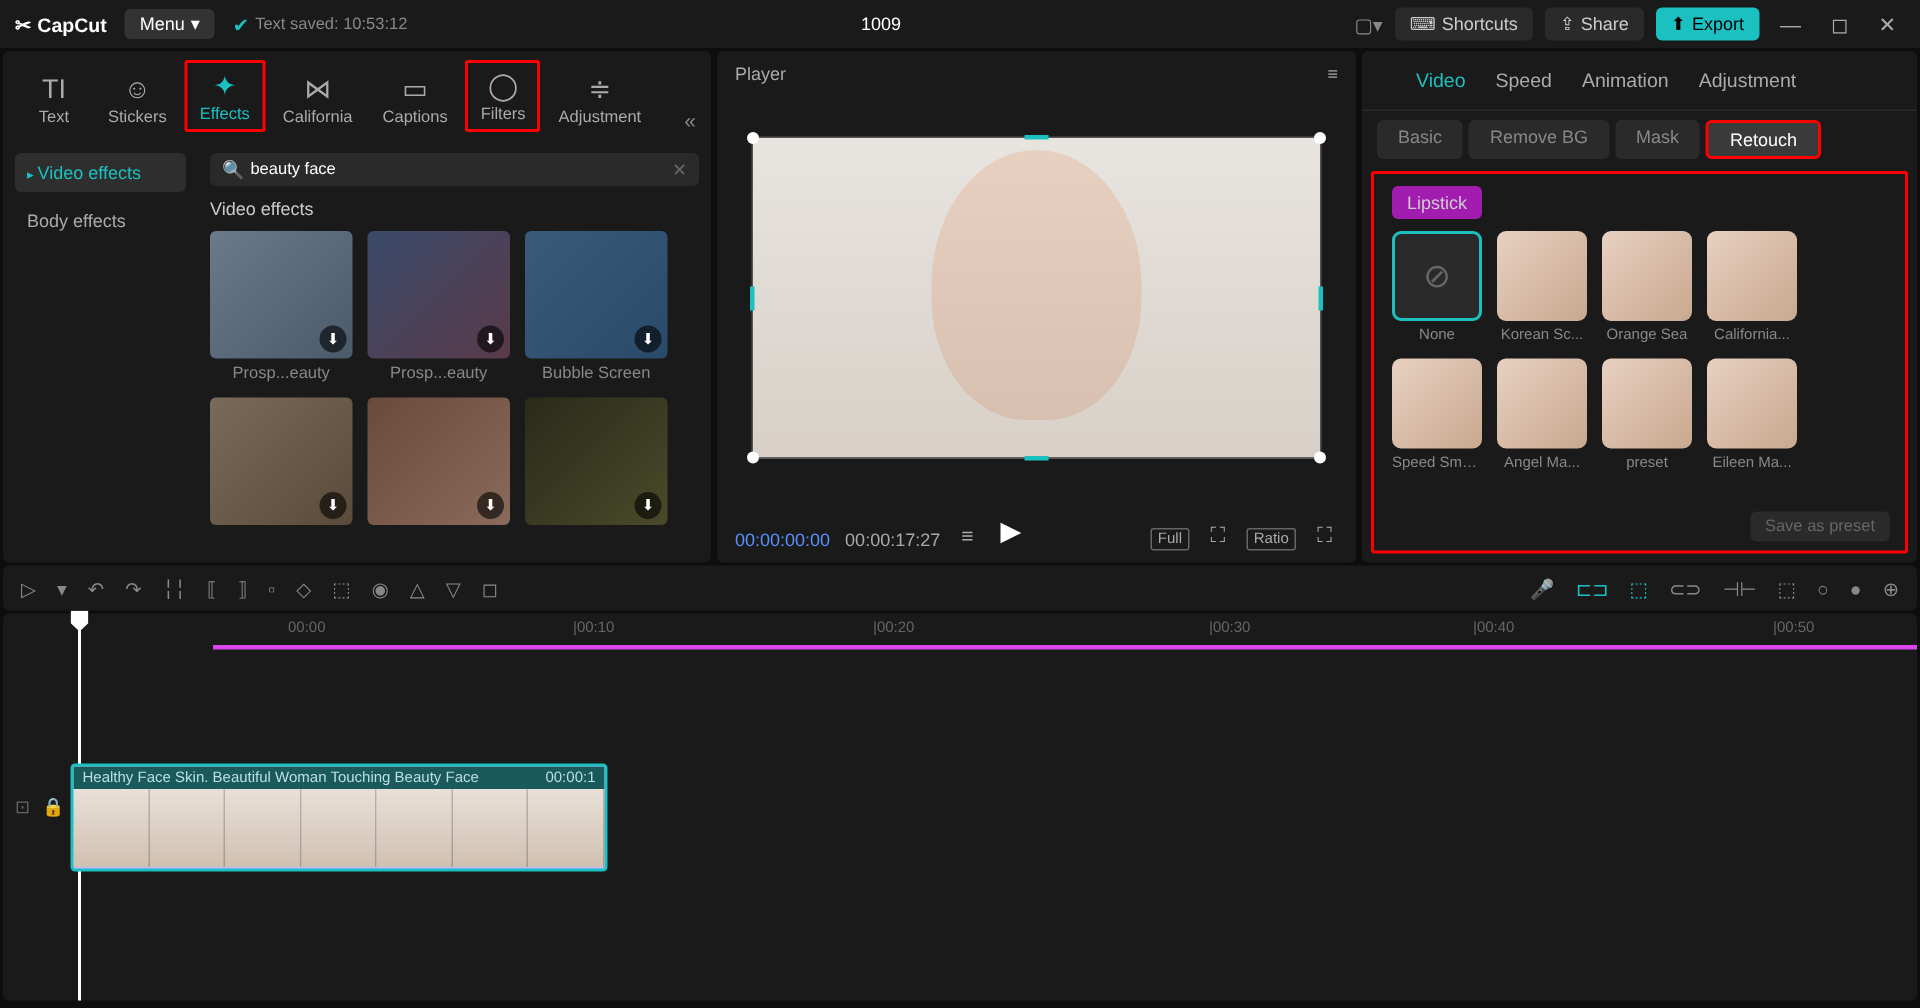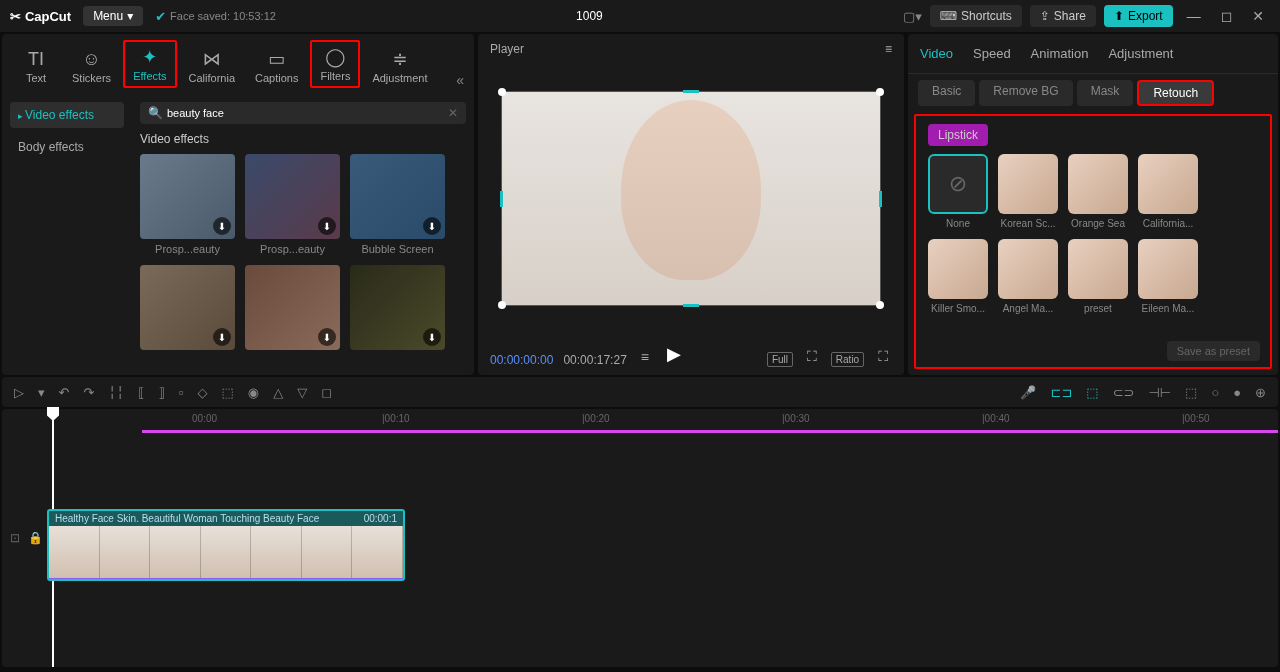--- a/index.html
+++ b/index.html
@@ -65,21 +65,21 @@
 .time-current { color: #5a8fff; font-size: 12px; }
 .time-total { color: #aaa; font-size: 12px; }
 .ctrl-spacer { flex: 1; }
 .ctrl-icon { color: #aaa; font-size: 14px; padding: 2px 4px; }
 .ctrl-box { border: 1px solid #666; padding: 1px 4px; font-size: 10px; color: #aaa; border-radius: 2px; }
 
 
 .right-panel { width: 370px; background: #1a1a1a; border-radius: 4px; margin: 2px; display: flex; flex-direction: column; position: relative; }
 .prop-tabs { display: flex; padding: 8px 12px; gap: 20px; border-bottom: 1px solid #2a2a2a; }
 .prop-tab { color: #aaa; font-size: 13px; padding: 4px 0; }
-.prop-tab.active { color: #1bc0c0; }
+.prop-tab.active { color: #1bc0c0; margin-left: 24px; }
 .subtabs { display: flex; padding: 6px 10px; gap: 4px; }
 .subtab { padding: 4px 14px; background: #2a2a2a; border-radius: 4px; color: #888; font-size: 12px; }
 .subtab.active { background: #3a3a3a; color: #fff; }
 .subtab.retouch-box { border: 2px solid #f00; }
 .retouch-body { flex: 1; padding: 8px 12px; border: 2px solid #f00; margin: 2px 6px 6px 6px; border-radius: 2px; position: relative; }
 .lipstick-label { background: #a21caf; display: inline-block; padding: 4px 10px; border-radius: 4px; color: #ccc; font-size: 12px; margin-bottom: 8px; }
 .preset-grid { display: flex; flex-wrap: wrap; gap: 10px; }
 .preset-item { width: 60px; }
 .preset-thumb { width: 60px; height: 60px; border-radius: 6px; background: linear-gradient(135deg,#e8d0c0,#c8a890); position: relative; }
 .preset-thumb.none { background: #2a2a2a; border: 2px solid #1bc0c0; display: flex; align-items: center; justify-content: center; color: #666; font-size: 22px; }
@@ -94,40 +94,40 @@
 
 
 .timeline { background: #1a1a1a; margin: 2px; border-radius: 4px; height: 258px; position: relative; padding-left: 140px; }
 .tl-left { position: absolute; left: 0; top: 0; bottom: 0; width: 140px; display: flex; flex-direction: column; justify-content: center; padding: 8px; }
 .tl-icons { display: flex; gap: 8px; color: #666; font-size: 12px; align-items: center; }
 .cover-btn { display: flex; flex-direction: column; align-items: center; color: #888; font-size: 10px; margin-top: 40px; gap: 2px; position: absolute; top: 100px; left: 110px; }
 .ruler { height: 24px; position: relative; border-bottom: 3px solid #d946ef; }
 .ruler-mark { position: absolute; top: 4px; color: #666; font-size: 10px; }
 .playhead { position: absolute; left: 190px; top: 0; bottom: 0; width: 2px; background: #fff; }
 .playhead::before { content: ""; position: absolute; top: -2px; left: -5px; width: 12px; height: 14px; background: #fff; clip-path: polygon(0 0, 100% 0, 100% 60%, 50% 100%, 0 60%); }
-.clip { position: absolute; left: 185px; top: 100px; width: 358px; height: 72px; background: #8b5cf6; border: 2px solid #1bc0c0; border-radius: 3px; overflow: hidden; }
+.clip { position: absolute; left: 185px; top: 100px; width: 358px; height: 72px; background: #c4b5fd; border: 2px solid #1bc0c0; border-radius: 3px; overflow: hidden; }
 .clip-header { background: #1a5a5a; color: #bde; font-size: 10px; padding: 2px 6px; display: flex; justify-content: space-between; white-space: nowrap; }
 .clip-frames { display: flex; height: 52px; }
 .frame { flex: 1; background: linear-gradient(180deg,#e8e0d8,#d0c0b0); border-right: 1px solid rgba(0,0,0,0.2); }
 </style>
 </head>
 <body>
 
 <div class="topbar">
   <div class="logo">
     <span>✂</span>
     <span>CapCut</span>
   </div>
   <div class="menu-btn">
     <span>Menu</span>
     <span>▾</span>
   </div>
   <div class="autosave">
     <span class="check-icon">✔</span>
-    <span>Face saved: 10:53:12</span>
+    <span>Text saved: 10:53:12</span>
   </div>
   <div class="project-title">1009</div>
   <div class="top-right">
     <span class="tb-icon">▢▾</span>
     <div class="top-btn">
       <span>⌨</span>
       <span>Shortcuts</span>
     </div>
     <div class="top-btn">
       <span>⇪</span>
@@ -289,21 +289,21 @@
         <div class="preset-item">
             <div class="preset-thumb"></div>
             <div class="preset-label">Orange Sea</div>
           </div>
         <div class="preset-item">
             <div class="preset-thumb"></div>
             <div class="preset-label">California...</div>
           </div>
         <div class="preset-item">
             <div class="preset-thumb"></div>
-            <div class="preset-label">Killer Smo...</div>
+            <div class="preset-label">Speed Smo...</div>
           </div>
         <div class="preset-item">
             <div class="preset-thumb"></div>
             <div class="preset-label">Angel Ma...</div>
           </div>
         <div class="preset-item">
             <div class="preset-thumb"></div>
             <div class="preset-label">preset</div>
           </div>
         <div class="preset-item">
@@ -354,21 +354,21 @@
     </div>
   </div>
   <div class="cover-btn">
     <span>✎</span>
     <span>Cover</span>
   </div>
   <div class="ruler">
     <span class="ruler-mark" style="left:50px">00:00</span>
     <span class="ruler-mark" style="left:240px">|00:10</span>
     <span class="ruler-mark" style="left:440px">|00:20</span>
-    <span class="ruler-mark" style="left:640px">|00:30</span>
+    <span class="ruler-mark" style="left:664px">|00:30</span>
     <span class="ruler-mark" style="left:840px">|00:40</span>
     <span class="ruler-mark" style="left:1040px">|00:50</span>
   </div>
   <div class="playhead" style="left:50px"></div>
   <div class="clip" style="left:45px">
     <div class="clip-header">
       <span>Healthy Face Skin. Beautiful Woman Touching Beauty Face</span>
       <span>00:00:1</span>
     </div>
     <div class="clip-frames">

